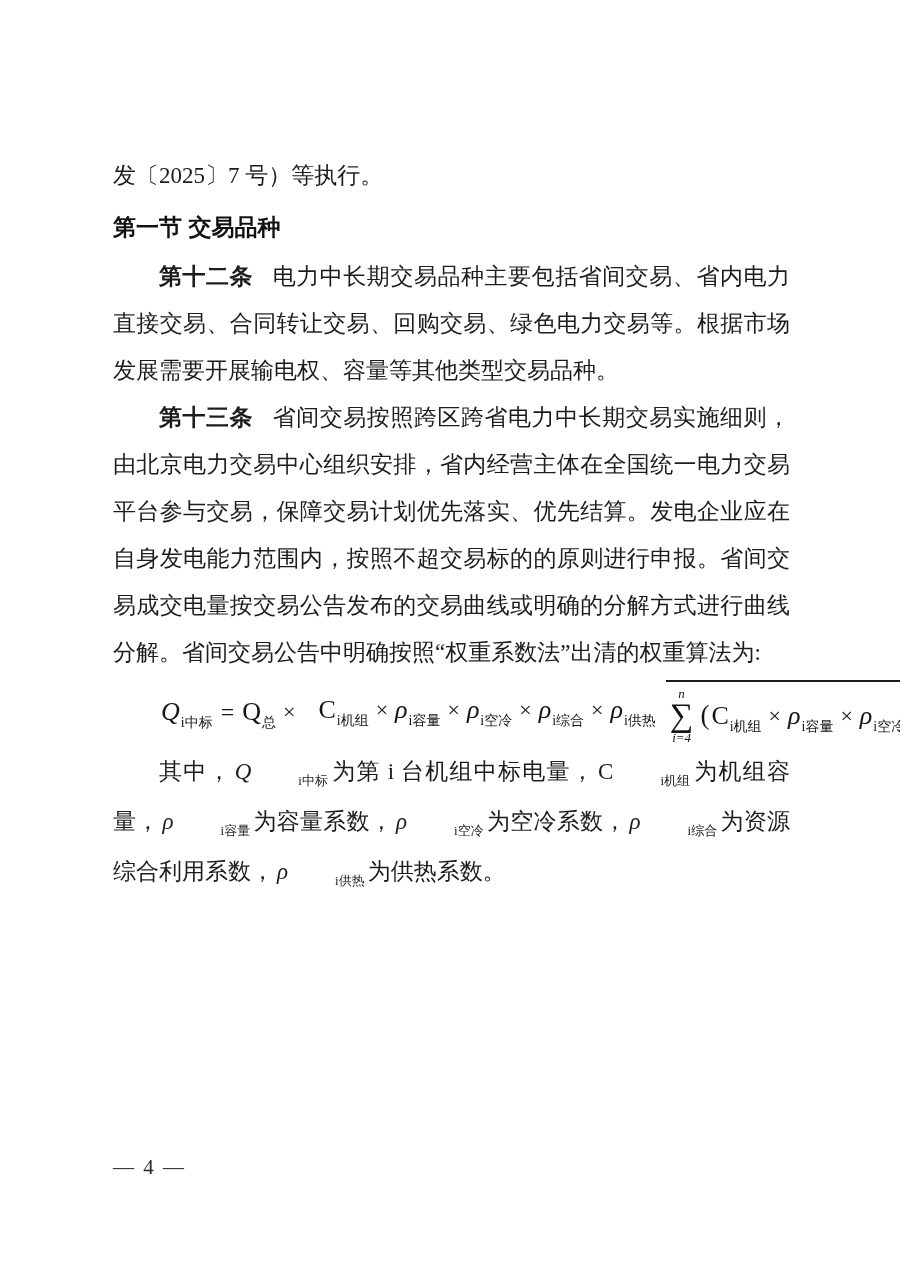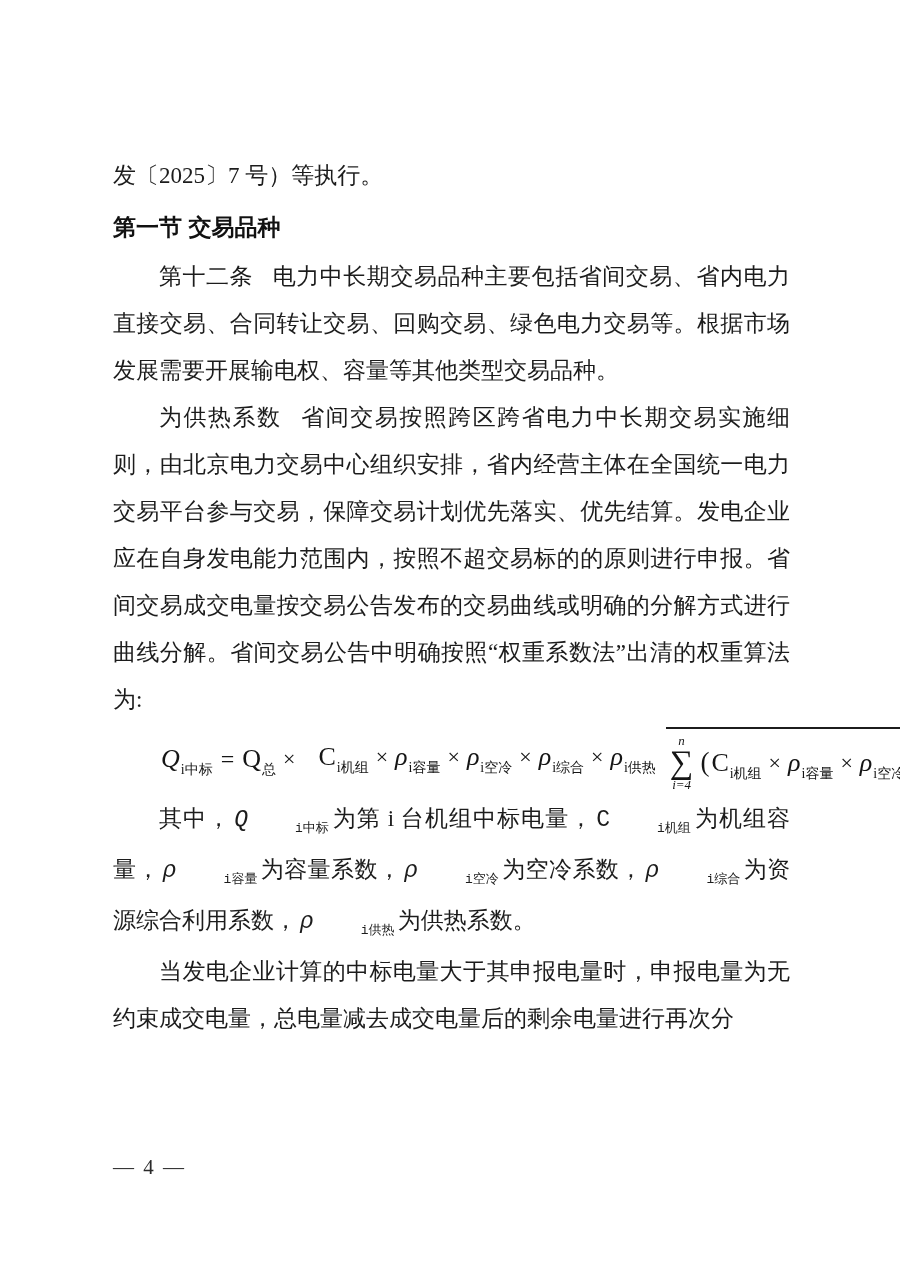--- a/index.html
+++ b/index.html
@@ -37,21 +37,21 @@
     font-family: "Liberation Sans", "DejaVu Sans", sans-serif;
     font-weight: 700;
     font-size: 23px;
     line-height: 36px;
     text-align: left;
     color: #111;
   }
   .first-para { margin-top: 8px; }
   .article-label {
     font-family: "Liberation Sans", "DejaVu Sans", sans-serif;
-    font-weight: 400;
+    font-weight: 700;
     margin-right: 0.85em;
   }
   
   .formula-row {
     display: flex;
     align-items: center;
     justify-content: flex-start;
     margin: 4px 0 4px 48px;
     font-size: 26px;
     line-height: normal;
@@ -76,21 +76,21 @@
     border-top: 2px solid #1c1c1c;
     padding: 5px 4px 0 4px;
   }
   .sum { display: inline-flex; flex-direction: column; align-items: center; line-height: 1; margin-right: 5px; }
   .sum-upper { font-size: 13px; font-style: italic; line-height: 1; }
   .sum-sigma { font-size: 33px; line-height: 0.95; }
   .sum-lower { font-size: 13px; font-style: italic; line-height: 1; }
   .paren { font-size: 27px; margin: 0 2px; }
   .term { white-space: nowrap; }
   
-  .imath { white-space: nowrap; margin: 8px 3px; font-size: 23px; font-family: Liberation Mono, monospace; }
+  .imath { white-space: nowrap; margin: 8px 3px; font-size: 23px; }
   .imath .fm-sub { font-size: 13px; top: 6px; }
   
   .page-footer {
     position: absolute;
     left: 113px;
     bottom: 92px;
     font-size: 21px;
     color: #2a2a2a;
     letter-spacing: 2px;
   }
@@ -105,21 +105,21 @@
   </p>
 
 
   <div class="section-heading">第一节 交易品种</div>
 
   <p class="body-text indent first-para">
     <span class="article-label">第十二条</span><span>电力中长期交易品种主要包括省间交易、省内电力直接交易、合同转让交易、回购交易、绿色电力交易等。根据市场发展需要开展输电权、容量等其他类型交易品种。</span>
   </p>
 
   <p class="body-text indent">
-    <span class="article-label">为供热系数</span><span>省间交易按照跨区跨省电力中长期交易实施细则，由北京电力交易中心组织安排，省内经营主体在全国统一电力交易平台参与交易，保障交易计划优先落实、优先结算。发电企业应在自身发电能力范围内，按照不超交易标的的原则进行申报。省间交易成交电量按交易公告发布的交易曲线或明确的分解方式进行曲线分解。省间交易公告中明确按照“权重系数法”出清的权重算法为:</span>
+    <span class="article-label">第十三条</span><span>省间交易按照跨区跨省电力中长期交易实施细则，由北京电力交易中心组织安排，省内经营主体在全国统一电力交易平台参与交易，保障交易计划优先落实、优先结算。发电企业应在自身发电能力范围内，按照不超交易标的的原则进行申报。省间交易成交电量按交易公告发布的交易曲线或明确的分解方式进行曲线分解。省间交易公告中明确按照“权重系数法”出清的权重算法为:</span>
   </p>
 
   <div class="formula-row">
     <span class="term"><span class="fm-it">Q</span><span class="fm-sub">i中标</span></span>
     <span class="fm-eq">=</span>
     <span class="term"><span>Q</span><span class="fm-sub">总</span></span>
     <span class="fm-op">×</span>
     <span class="frac">
       <span class="frac-num">
         <span class="term"><span>C</span><span class="fm-sub">i机组</span></span>
@@ -150,19 +150,16 @@
         <span class="term"><span class="fm-it">ρ</span><span class="fm-sub">i供热</span></span>
         <span class="paren">)</span>
       </span>
     </span>
   </div>
 
   <p class="body-text indent">
     <span>其中，</span><span class="imath"><span class="fm-it">Q</span><span class="fm-sub">i中标</span></span><span>为第 i 台机组中标电量，</span><span class="imath"><span>C</span><span class="fm-sub">i机组</span></span><span>为机组容量，</span><span class="imath"><span class="fm-it">ρ</span><span class="fm-sub">i容量</span></span><span>为容量系数，</span><span class="imath"><span class="fm-it">ρ</span><span class="fm-sub">i空冷</span></span><span>为空冷系数，</span><span class="imath"><span class="fm-it">ρ</span><span class="fm-sub">i综合</span></span><span>为资源综合利用系数，</span><span class="imath"><span class="fm-it">ρ</span><span class="fm-sub">i供热</span></span><span>为供热系数。</span>
   </p>
 
-  <p class="body-text indent">
-    <span>当发电企业计算的中标电量大于其申报电量时，申报电量为无约束成交电量，总电量减去成交电量后的剩余电量进行再次分</span>
-  </p>
 
   <div class="page-footer">— 4 —</div>
 
 </div>
 
 </body></html>

